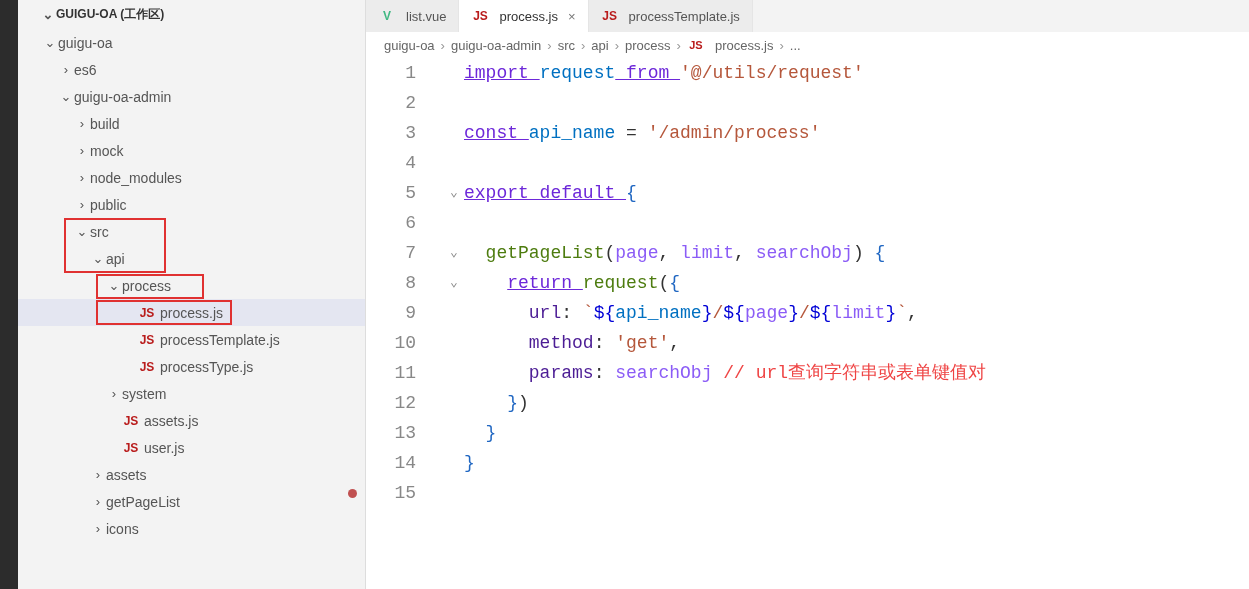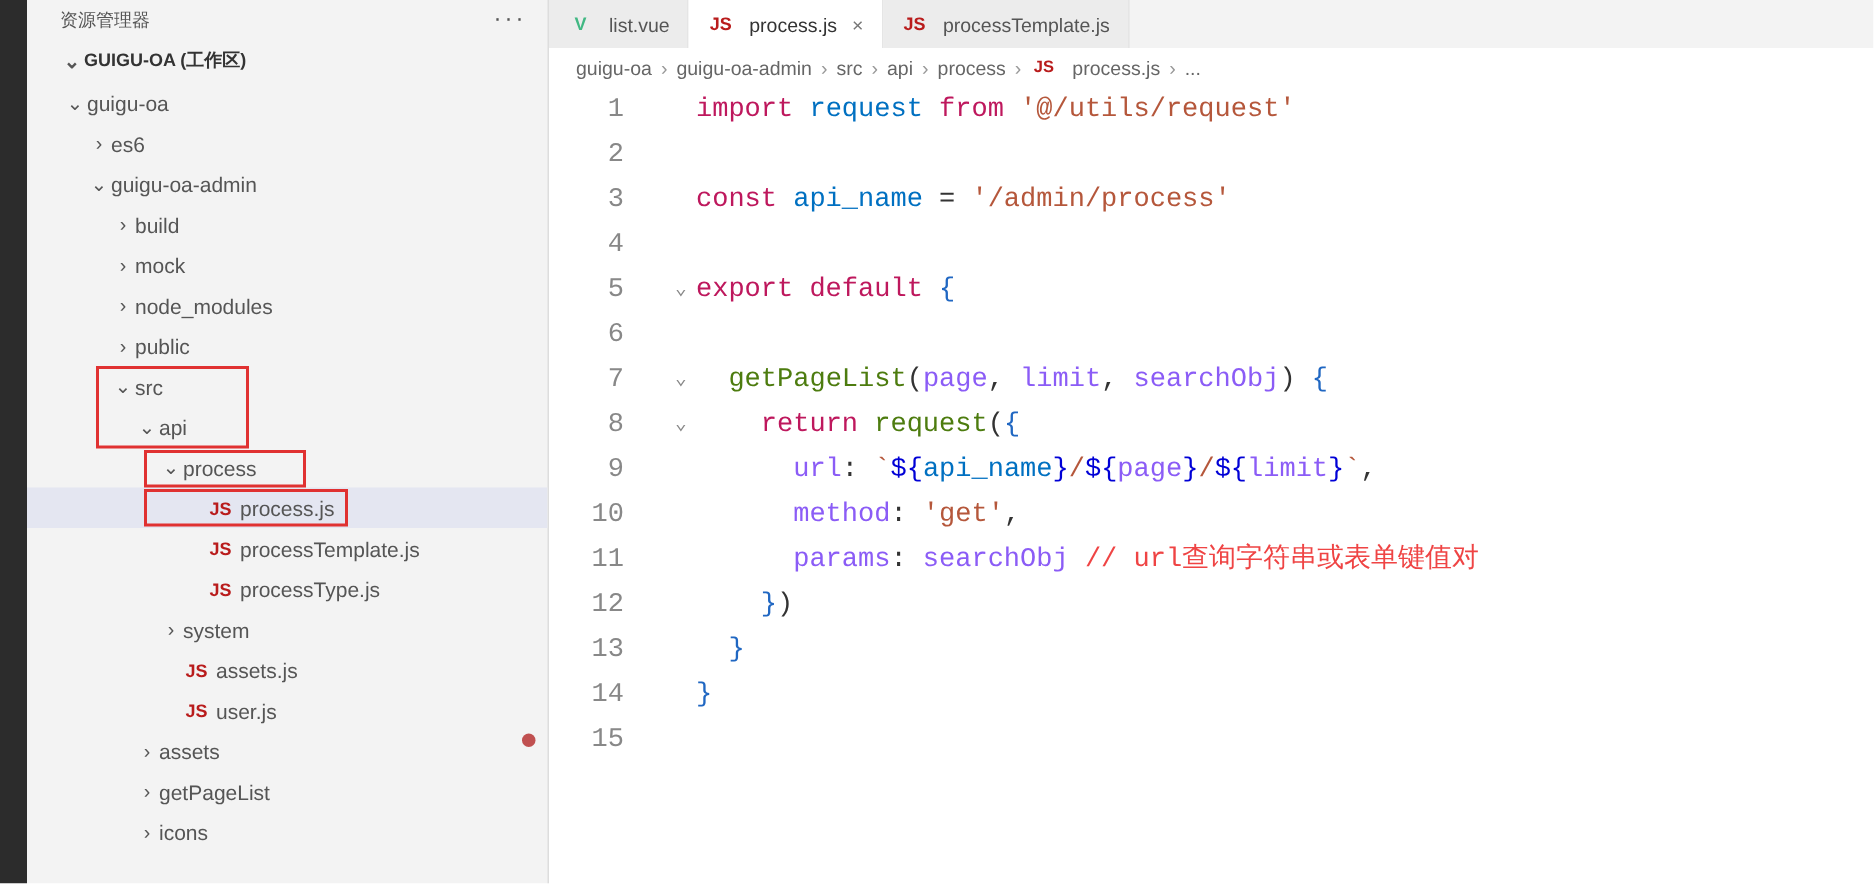--- a/index.html
+++ b/index.html
@@ -132,44 +132,40 @@
   }
   .gutter .ln { height: 30px; position: relative;}
   .fold-col { width:20px; color:#888; user-select:none;}
   .fold-col .ln { height:30px; text-align:center; font-size:13px;}
   .code {
     flex: 1;
     white-space: pre;
     color: #333;
   }
   .code .line { height: 30px; }
-  .tok-kw  { color: #be185d; }   
+  .tok-kw  { color: #6d28d9; text-decoration: underline; }   
   .tok-var { color: #0070c1; }   
   .tok-str { color: #b5573b; }   
   .tok-fn  { color: #4d7c0f; }   
   .tok-prop{ color: #8b5cf6; }   
-  .tok-mem { color: #8b5cf6; }   
+  .tok-mem { color: #4c1d95; }   
   .tok-brace{ color: #2067c2; }
   .tok-tmpl{ color: #0000d6; }
   .tok-com { color: #ef4444; }
   .dot-dirty {
     position:absolute; left:-18px; top:11px;
     width:9px;height:9px;border-radius:50%;background:#c05050;
   }
 </style>
 </head>
 <body>
 
 <div class="activity-bar"></div>
 
 <div class="sidebar">
-  <div class="sidebar-header">
-    <span>资源管理器</span>
-    <span class="sidebar-dots">···</span>
-  </div>
   <div class="workspace-title">
     <span class="tree-chevron">⌄</span>
     <span>GUIGU-OA (工作区)</span>
   </div>
   <div class="sidebar-inner">
     <div class="tree" id="tree">
         <div class="tree-row" style="padding-left: 24px;">
           <span class="tree-chevron">⌄</span>
           <span>guigu-oa</span>
         </div>

